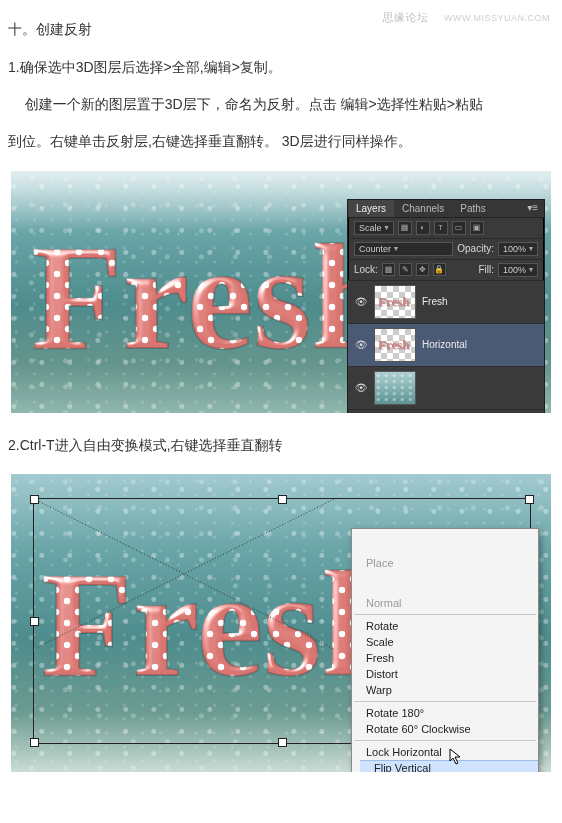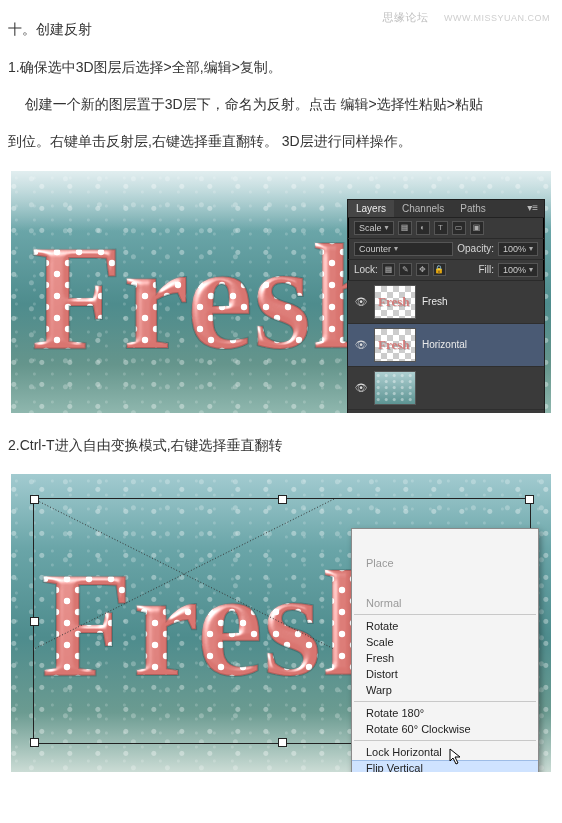--- a/index.html
+++ b/index.html
@@ -132,21 +132,21 @@
     box-shadow:2px 3px 6px rgba(0,0,0,.35);
     font-size: 11px;
     color:#222;
     padding:2px 0;
   }
   .ctx-item {
     padding:2px 14px;
     white-space:nowrap;
   }
   .ctx-item.disabled { color:#9a9a9a;margin-top:24px; }
-  .ctx-item.hover { background:#cfe3ff; border-top:1px solid #9dbce6; border-bottom:1px solid #9dbce6; padding-top:1px;padding-bottom:1px;}
+  .ctx-item.hover { background:#cfe3ff; border-top:1px solid #9dbce6; border-bottom:1px solid #9dbce6; padding-top:1px;padding-bottom:1px;margin-left:8px;}
   .ctx-sep { height:1px; margin:3px 2px; background:#c8c8c8; }
 
   
   svg text.fresh-text {
     font-family: "Brush Script MT","Segoe Script",cursive;
     font-size: 150px;
     font-weight: bold;
   }
 </style>
 </head>

